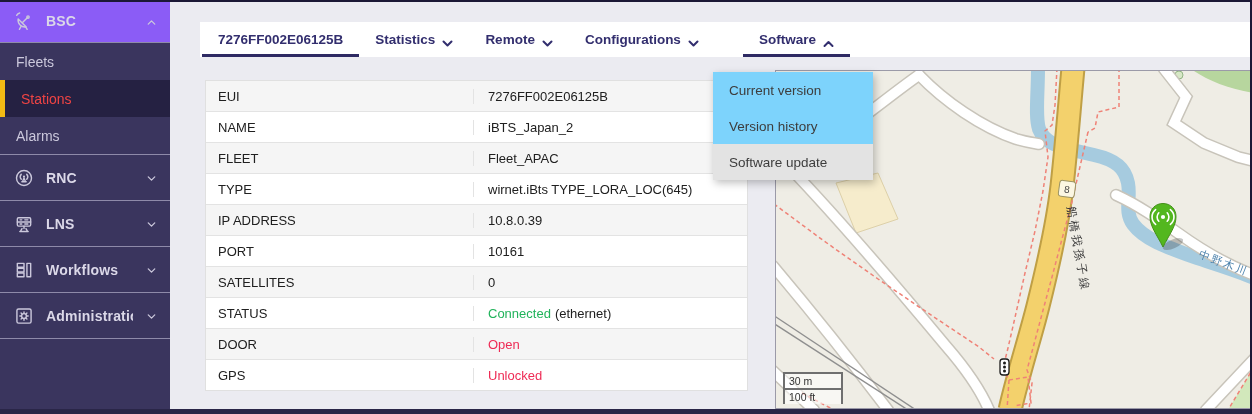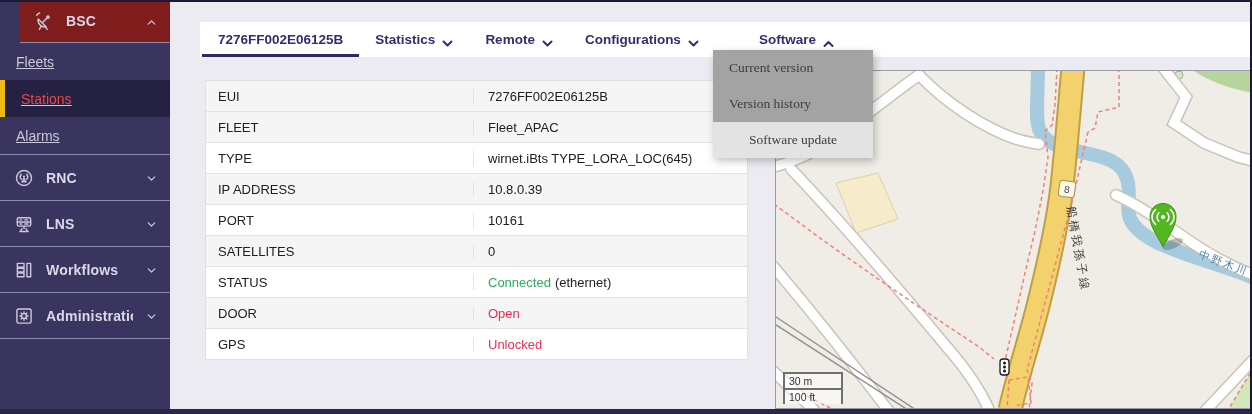--- a/index.html
+++ b/index.html
@@ -5,45 +5,45 @@
   html,body{margin:0;padding:0;background:#d8d8de;font-family:"Liberation Sans",sans-serif;}
   .app{position:relative;width:1252px;height:414px;overflow:hidden;background:#ebebf1;}
   .frame-top{position:absolute;top:0;left:0;width:1252px;height:2px;background:#1b1836;z-index:60;}
   .frame-right{position:absolute;top:0;right:0;width:2px;height:414px;background:#1b1836;z-index:60;}
   .bottom-strip{position:absolute;left:0;bottom:0;width:1252px;height:5px;background:#2a2648;z-index:55;}
 
   
   .sidebar{position:absolute;left:0;top:0;width:170px;height:409px;background:#3a355e;color:#cbc8dc;}
   .side-section{height:45px;display:flex;align-items:center;gap:12px;padding:0 12px 0 14px;
     border-bottom:1px solid #8e8aa9;cursor:pointer;}
-  .side-section.bsc{height:42px;background:#7f1d1d;margin-left:20px;}
+  .side-section.bsc{height:42px;background:#8b5cf6;}
   .side-section .lbl{flex:1;font-size:14px;font-weight:700;color:#dbd8e8;letter-spacing:.2px;
     white-space:nowrap;overflow:hidden;}
   .icon20{width:20px;height:20px;flex:0 0 20px;}
   svg.ic{width:100%;height:100%;stroke:#cbc8dc;fill:none;stroke-width:1.7;stroke-linecap:round;stroke-linejoin:round;}
   .chev{width:13px;height:13px;flex:0 0 13px;}
-  .subwrap{border-bottom:1px solid #8e8aa9;text-decoration:underline;}
+  .subwrap{border-bottom:1px solid #8e8aa9;}
   .sub{height:37px;display:flex;align-items:center;padding:0 16px;font-size:14px;color:#cbc8dc;cursor:pointer;}
   .sub.selected{background:#252142;color:#ef4444;border-left:5px solid #f2ba14;}
 
   
   .tabbar{position:absolute;left:200px;top:22px;width:1050px;height:35px;background:#ffffff;
     display:flex;align-items:stretch;padding-left:2px;z-index:10;}
   .tab{position:relative;display:flex;align-items:center;gap:7px;padding:0 16px;
     font-size:13.5px;font-weight:700;color:#322e6e;cursor:pointer;white-space:nowrap;}
   .tab .tuline{position:absolute;left:0;bottom:0;height:3px;width:100%;background:#2e2a63;display:none;}
   .tab.active .tuline,.tab.open .tuline{display:block;}
   .tchev{width:11px;height:8px;}
   .tchev svg{width:100%;height:100%;stroke:#322e6e;stroke-width:2;fill:none;stroke-linecap:round;stroke-linejoin:round;}
 
   
-  .menu{position:absolute;left:713px;top:50px;width:160px;background:#a3a3a3;z-index:40;
-    box-shadow:2px 3px 8px rgba(0,0,0,.25);font-family:Liberation Serif, serif;}
+  .menu{position:absolute;left:713px;top:72px;width:160px;background:#7dd3fc;z-index:40;
+    box-shadow:2px 3px 8px rgba(0,0,0,.25);}
   .menu-item{height:36px;display:flex;align-items:center;padding:0 16px;font-size:13.5px;color:#3d3d3d;cursor:pointer;}
-  .menu-item.hl{background:#e3e3e3;justify-content:center;}
+  .menu-item.hl{background:#e3e3e3;}
 
   
   .info-table{position:absolute;left:205px;top:80px;width:541px;background:#fff;border:1px solid #e0e0e0;}
   .trow{display:flex;height:30px;border-bottom:1px solid #e3e3e3;font-size:13px;color:#202020;background:#fff;align-items:center;}
   .trow.alt{background:#f5f5f5;}
   .trow:last-child{border-bottom:none;}
   .tlabel{width:243px;display:flex;align-items:center;padding:0 12px;border-right:1px solid #e3e3e3;}
   .tvalue{flex:1;display:flex;align-items:center;padding:0 14px;gap:4px;white-space:nowrap;}
   .green{color:#21b35b;}
   .red{color:#ee2b55;}
@@ -217,20 +217,24 @@
     <div class="menu-item hl">
       <span>Software update</span>
     </div>
   </div>
 
   <section class="info-table">
     <div class="trow alt">
       <div class="tlabel">EUI</div>
       <div class="tvalue">7276FF002E06125B</div>
     </div>
+    <div class="trow">
+      <div class="tlabel">NAME</div>
+      <div class="tvalue">iBTS_Japan_2</div>
+    </div>
     <div class="trow alt">
       <div class="tlabel">FLEET</div>
       <div class="tvalue">Fleet_APAC</div>
     </div>
     <div class="trow">
       <div class="tlabel">TYPE</div>
       <div class="tvalue">wirnet.iBts TYPE_LORA_LOC(645)</div>
     </div>
     <div class="trow alt">
       <div class="tlabel">IP ADDRESS</div>

